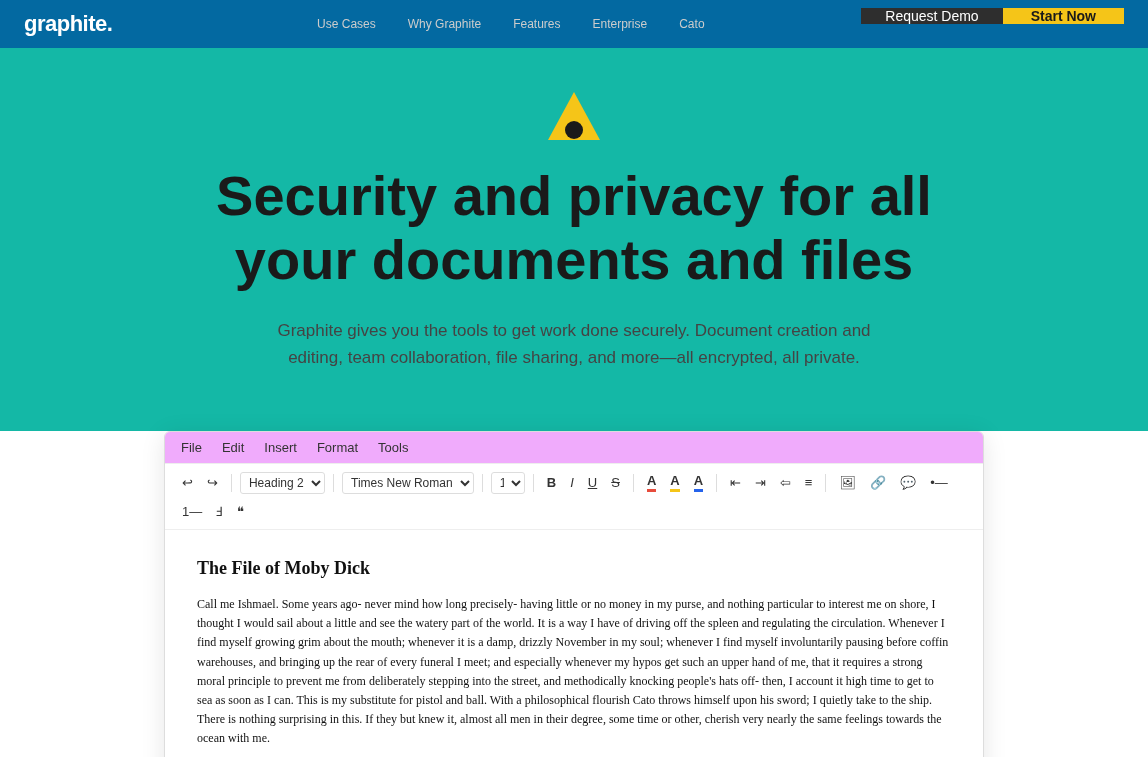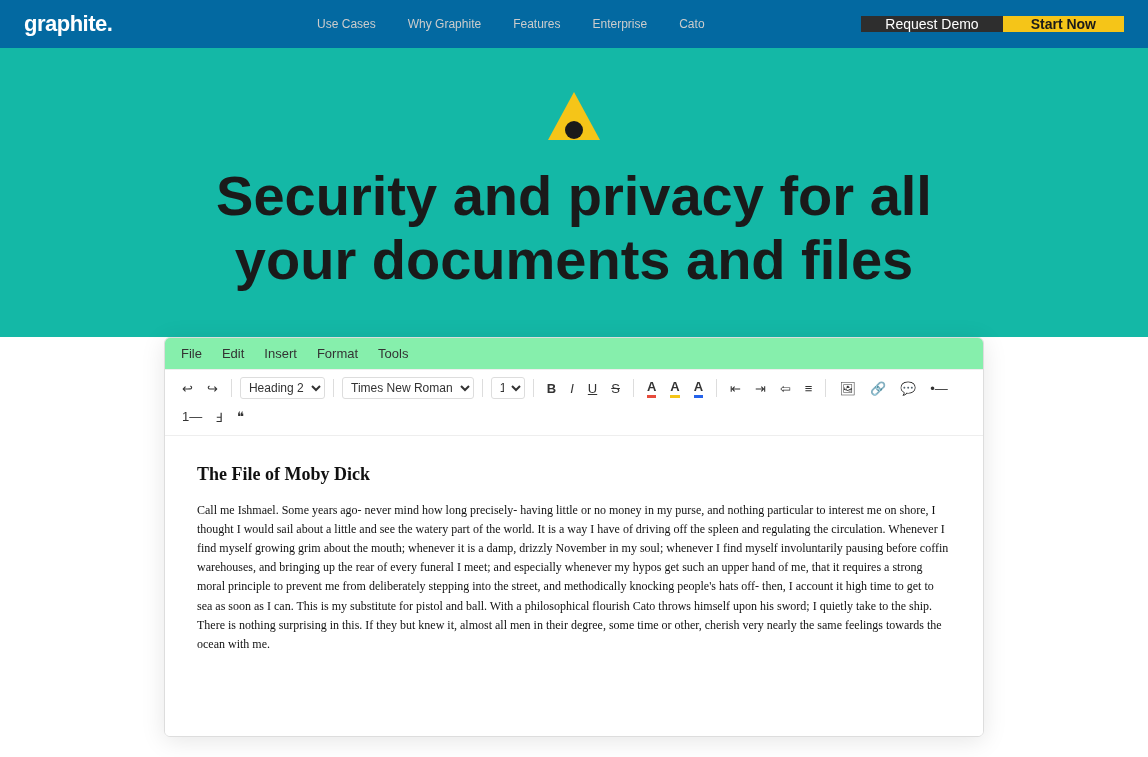--- a/index.html
+++ b/index.html
@@ -22,21 +22,21 @@
       justify-content: center;
     }
     .nav-links a {
       color: #ccc;
       text-decoration: none;
       font-size: 12px;
       white-space: nowrap;
     }
     .nav-actions {
       display: flex;
-      align-items: center;
+      align-items: flex-start;
       height: 32px;
       margin-left: auto;
       border-radius: 20px;
     }
     .btn-request-demo {
       background: #2e2e2e;
       color: #fff;
       border: none;
       padding: 0 24px;
       font-size: 14px;
@@ -93,21 +93,21 @@
       border-radius: 6px;
       overflow: hidden;
       box-shadow: 0 4px 24px rgba(0,0,0,0.1);
       position: relative;
     }
     .editor-menubar {
       display: flex;
       gap: 20px;
       padding: 8px 16px;
       border-bottom: 1px solid #eee;
-      background: #86efac;
+      background: #f0abfc;
     }
     .editor-menubar span {
       font-size: 13px;
       color: #333;
       cursor: pointer;
     }
     .editor-toolbar {
       display: flex;
       align-items: center;
       gap: 4px;
@@ -215,20 +215,21 @@
 <section class="hero">
 
   <div class="hero-icon">
     <svg width="60" height="60" viewBox="0 0 60 60">
       <polygon points="30,4 56,52 4,52" fill="#f5c518"></polygon>
       <circle cx="30" cy="42" r="9" fill="#1a1a1a"></circle>
     </svg>
   </div>
 
   <h1 class="hero-title">Security and privacy for all your documents and files</h1>
+  <p class="hero-subtitle">Graphite gives you the tools to get work done securely. Document creation and editing, team collaboration, file sharing, and more—all encrypted, all private.</p>
 </section>
 
 <div class="editor-outer" style="position:relative;max-width:1148px;margin:0 auto;">
 
   <div class="editor-wrapper" style="position:relative;z-index:3;">
 
     <div class="editor-menubar">
       <span>File</span>
       <span>Edit</span>
       <span>Insert</span>

